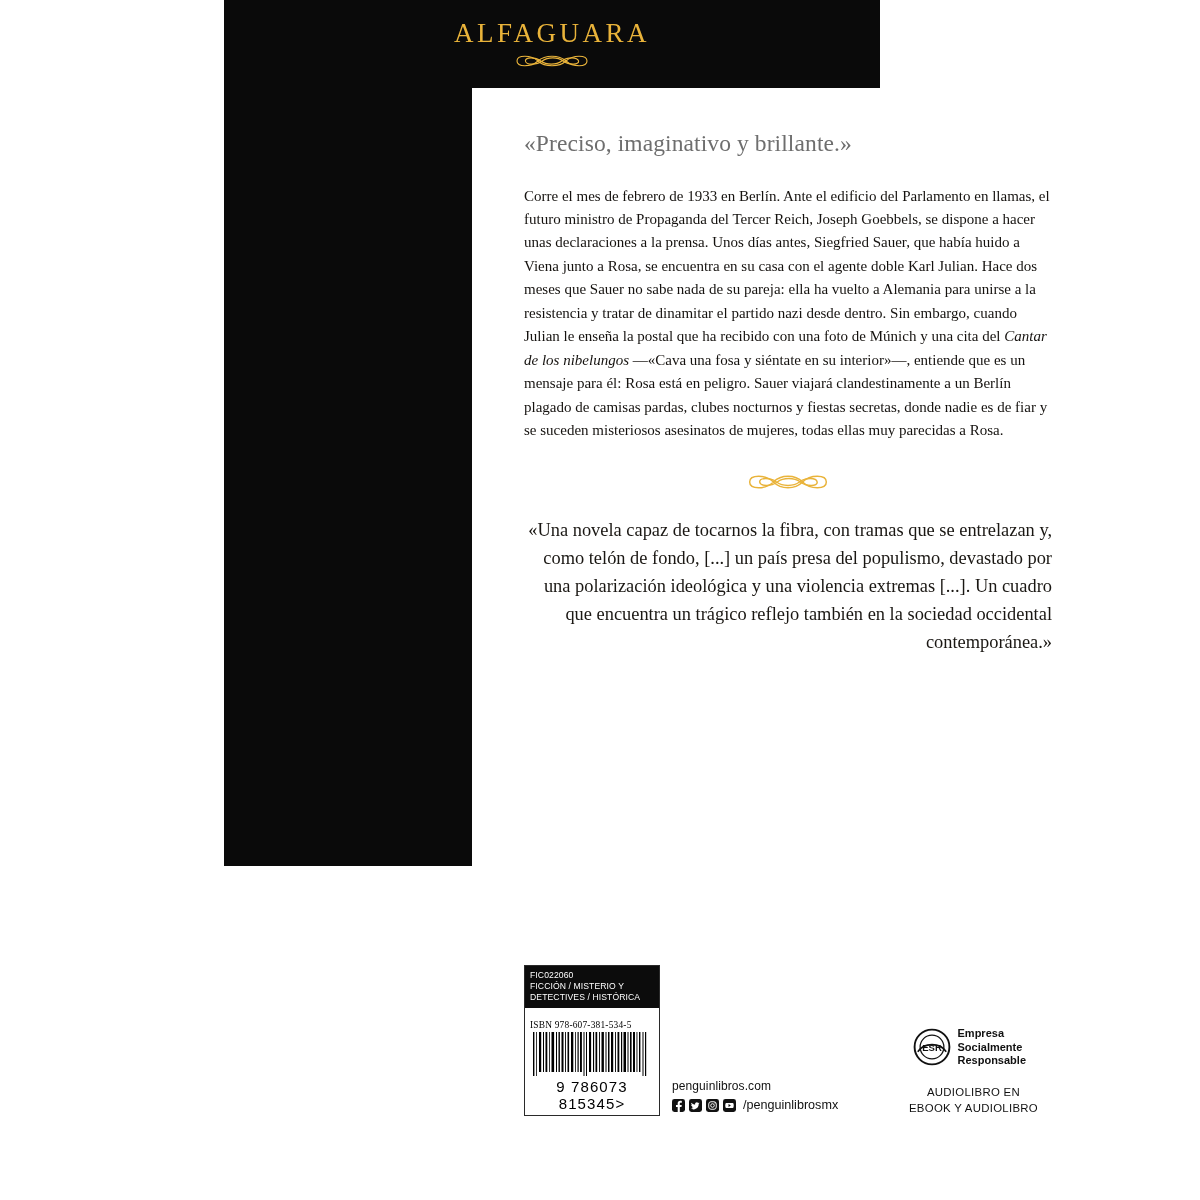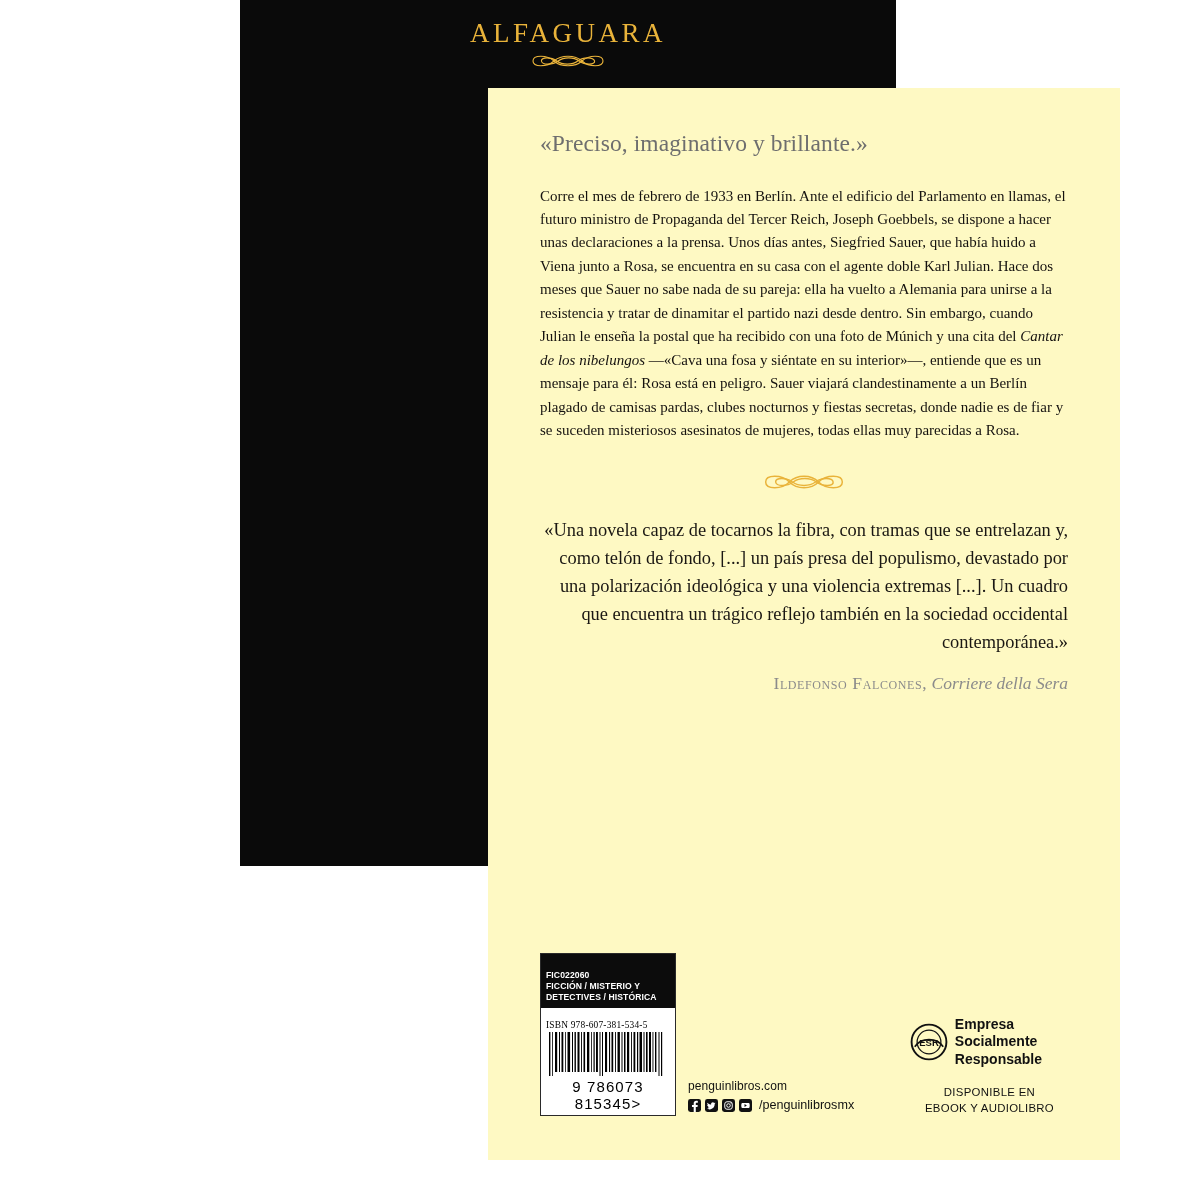--- a/index.html
+++ b/index.html
@@ -15,21 +15,21 @@
   }
   .page {
     position: relative;
     width: 1200px;
     height: 1200px;
     background: #ffffff;
   }
   
   .cover {
     position: absolute;
-    left: 240px;
+    left: 224px;
     top: 0;
     width: 656px;
     height: 866px;
     background: #0a0a0a;
   }
   
   .publisher {
     position: absolute;
     left: 0;
     top: 18px;
@@ -50,21 +50,21 @@
     width: 84px;
     height: 22px;
   }
   
   .panel {
     position: absolute;
     left: 248px;
     top: 88px;
     width: 632px;
     height: 1072px;
-    background: #fef9c3;
+    background: #ffffff;
   }
   .panel-inner {
     position: absolute;
     left: 52px;
     top: 40px;
     width: 528px;
   }
   .pullquote {
     font-size: 23.5px;
     color: #6e6e6e;
@@ -131,22 +131,22 @@
     width: 134px;
     background: #ffffff;
     border: 1px solid #2a2a2a;
   }
   .bisac-top {
     background: #0c0c0c;
     color: #ffffff;
     font-family: "Liberation Sans", sans-serif;
     font-size: 8.6px;
     line-height: 1.28;
-    font-weight: bold;
-    padding: 16px 5px 5px;
+    font-weight: normal;
+    padding: 4px 5px 5px;
     letter-spacing: .1px;
   }
   .bisac-isbn {
     font-family: Liberation Serif, serif;
     font-size: 9.4px;
     color: #000;
     padding: 12px 5px 2px;
     letter-spacing: .2px;
   }
   .barcode {
@@ -189,21 +189,21 @@
   .esr-block {
     position: absolute;
     right: 26px;
     bottom: 70px;
     display: flex;
     align-items: center;
     gap: 7px;
   }
   .esr-text {
     font-family: "Liberation Sans", sans-serif;
-    font-size: 14px;
+    font-size: 11px;
     line-height: 1.25;
     color: #111;
     font-weight: bold;
   }
   .avail-block {
     position: absolute;
     right: 14px;
     bottom: 22px;
     text-align: center;
     font-family: "Liberation Sans", sans-serif;
@@ -239,24 +239,20 @@
         </div>
 
         <svg class="divider" viewBox="0 0 120 30">
           <g fill="none" stroke="#e9b33a" stroke-width="1.9">
             <path d="M10 15 C10 5, 31 5, 41 15 C51 25, 69 25, 79 15 C89 5, 110 5, 110 15 C110 25, 89 25, 79 15 C69 5, 51 5, 41 15 C31 25, 10 25, 10 15 Z"></path>
             <path d="M23 15 C23 9, 37 9, 45 15 C53 21, 67 21, 75 15 C83 9, 97 9, 98 15 C99 21, 84 21, 76 15 C68 9, 54 9, 46 15 C38 21, 24 21, 23 15 Z"></path>
           </g>
         </svg>
 
         <p class="endorsement">«Una novela capaz de tocarnos la fibra, con tramas que se entrelazan y, como telón de fondo, [...] un país presa del populismo, devastado por una polarización ideológica y una violencia extremas [...]. Un cuadro que encuentra un trágico reflejo también en la sociedad occidental contemporánea.»</p>
-        <div class="endorsement-attrib">
-          <span class="smallcaps">Ildefonso Falcones,</span>
-          <span class="ital">Corriere della Sera</span>
-        </div>
       </div>
 
       <div class="bottom">
 
         <div class="bisac-block">
           <div class="bisac-top">
             <div>FIC022060</div>
             <div>FICCIÓN / MISTERIO Y DETECTIVES / HISTÓRICA</div>
           </div>
           <div class="bisac-isbn">
@@ -342,20 +338,20 @@
             <text x="24" y="29" text-anchor="middle" font-family="Liberation Sans, sans-serif" font-size="12" font-weight="bold" fill="#111">ESR</text>
           </svg>
           <div class="esr-text">
             <div>Empresa</div>
             <div>Socialmente</div>
             <div>Responsable</div>
           </div>
         </div>
 
         <div class="avail-block">
-          <div>DISPONIBLE  EN</div>
+          <div>AUDIOLIBRO  EN</div>
           <div>EBOOK Y AUDIOLIBRO</div>
         </div>
 
       </div>
     </div>
   </div>
 </div>
 
 </body></html>

